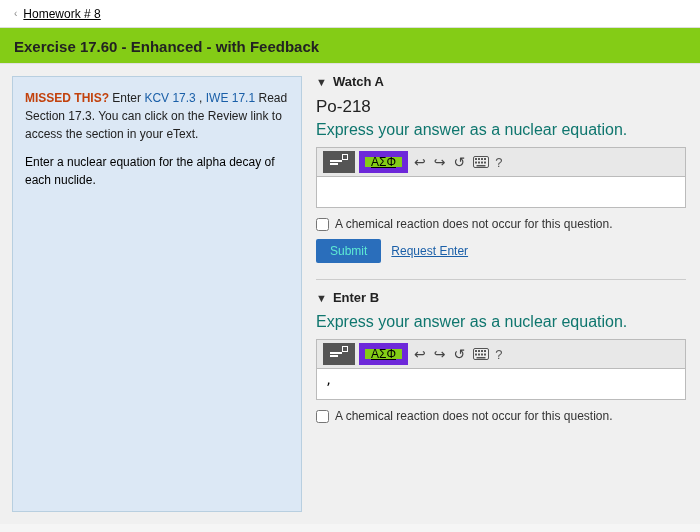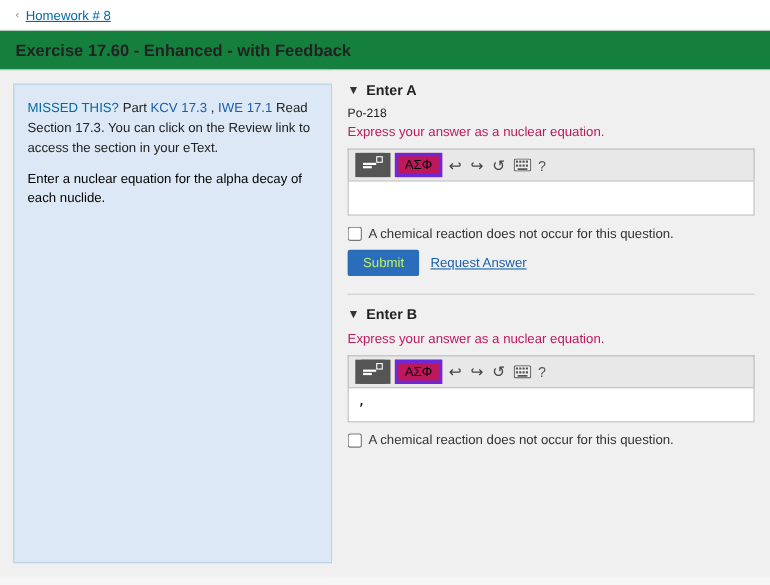--- a/index.html
+++ b/index.html
@@ -29,21 +29,21 @@
       align-items: center;
       gap: 6px;
     }
 
     .top-bar-chevron {
       font-size: 10px;
       color: #888;
     }
 
     .page-header {
-      background: #15803d;
+      background: #84cc16;
       padding: 10px 14px 8px 14px;
       border-bottom: 1px solid #e0e0e0;
     }
 
     .page-header h1 {
       font-size: 15px;
       font-weight: bold;
       color: #222;
     }
 
@@ -59,22 +59,22 @@
       background: #dce8f5;
       border: 1px solid #b8cfe0;
       margin: 12px 0 12px 12px;
       padding: 12px;
       font-size: 12px;
       color: #222;
       line-height: 1.5;
     }
 
     .left-panel .missed-label {
-      font-weight: normal;
-      color: #0369a1;
+      font-weight: bold;
+      color: #c2410c;
     }
 
     .left-panel a {
       color: #1a5fa8;
       cursor: pointer;
     }
 
     .left-panel .instruction {
       margin-top: 10px;
       color: #000000;
@@ -100,28 +100,28 @@
       font-size: 13px;
     }
 
     .part-header .collapse-arrow {
       font-size: 11px;
       color: #333;
       cursor: pointer;
     }
 
     .nuclide-label {
-      font-size: 11px;
+      font-size: 17px;
       margin-bottom: 4px;
       color: #222;
     }
 
     .express-label {
-      font-size: 12px;
-      color: #be185d;
+      font-size: 16px;
+      color: #0f766e;
       margin-bottom: 8px;
     }
 
     .equation-toolbar {
       display: flex;
       align-items: center;
       background: #e8e8e8;
       border: 1px solid #bbb;
       border-bottom: none;
       padding: 3px 6px;
@@ -143,28 +143,29 @@
       height: 22px;
     }
 
     .toolbar-btn.eq-icon {
       background: #555;
       font-size: 10px;
       position: relative;
     }
 
     .toolbar-asf {
-      background: #be185d;
-      border: 3px solid #6d28d9;
+      background: #84cc16;
+      border: 6px solid #6d28d9;
       padding: 2px 6px;
       font-size: 12px;
       cursor: pointer;
       height: 22px;
       display: flex;
       align-items: center;
+      text-decoration: underline;
     }
 
     .toolbar-icon-btn {
       background: none;
       border: none;
       cursor: pointer;
       font-size: 14px;
       color: #444;
       padding: 0 2px;
       display: flex;
@@ -187,21 +188,21 @@
 
     .action-row {
       display: flex;
       align-items: center;
       gap: 10px;
       margin-top: 8px;
     }
 
     .submit-btn {
       background: #2a6ebb;
-      color: #bef264;
+      color: #5eead4;
       border: none;
       padding: 5px 14px;
       font-size: 12px;
       cursor: pointer;
       border-radius: 2px;
     }
 
     .request-answer-link {
       color: #1a5fa8;
       font-size: 12px;
@@ -260,48 +261,48 @@
       border: 1.5px solid #fff;
       background: transparent;
     }
   </style>
 </head>
 <body>
 
 <div class="top-bar">
   <div class="top-bar-left">
     <span class="top-bar-chevron">‹</span>
-    <span style="cursor:pointer;color:#0369a1;text-decoration:underline;">Homework # 8</span>
+    <span style="cursor:pointer;color:#000000;text-decoration:underline;">Homework # 8</span>
   </div>
 </div>
 
 <div class="page-header">
   <h1>Exercise 17.60 - Enhanced - with Feedback</h1>
 </div>
 
 <div class="main-layout">
 
   <div class="left-panel">
     <p>
       <span class="missed-label">MISSED THIS?</span>
-      <span> Part </span>
+      <span> Enter </span>
       <a>KCV 17.3</a>
       <span>, </span>
       <a>IWE 17.1</a>
       <span>Read Section 17.3. You can click on the Review link to access the section in your eText.</span>
     </p>
     <p class="instruction">Enter a nuclear equation for the alpha decay of each nuclide.</p>
   </div>
 
   <div class="right-panel">
 
     <div class="part-section">
       <div class="part-header">
         <span class="collapse-arrow">▼</span>
-        <span>Enter A</span>
+        <span>Watch A</span>
       </div>
       <div class="nuclide-label">Po-218</div>
       <div class="express-label">Express your answer as a nuclear equation.</div>
 
       
       <div class="equation-toolbar">
         <button class="toolbar-btn eq-icon" title="Equation editor">
           <div class="eq-icon-box">
             <div class="line1"></div>
             <div class="line2"></div>
@@ -334,21 +335,21 @@
 
       
       <div class="checkbox-row">
         <input type="checkbox" id="chk-a" style="">
         <label for="chk-a">A chemical reaction does not occur for this question.</label>
       </div>
 
       
       <div class="action-row">
         <button class="submit-btn">Submit</button>
-        <button class="request-answer-link">Request Answer</button>
+        <button class="request-answer-link">Request Enter</button>
       </div>
     </div>
 
     <hr class="divider-line">
 
     <div class="part-section">
       <div class="part-header">
         <span class="collapse-arrow">▼</span>
         <span>Enter B</span>
       </div>

